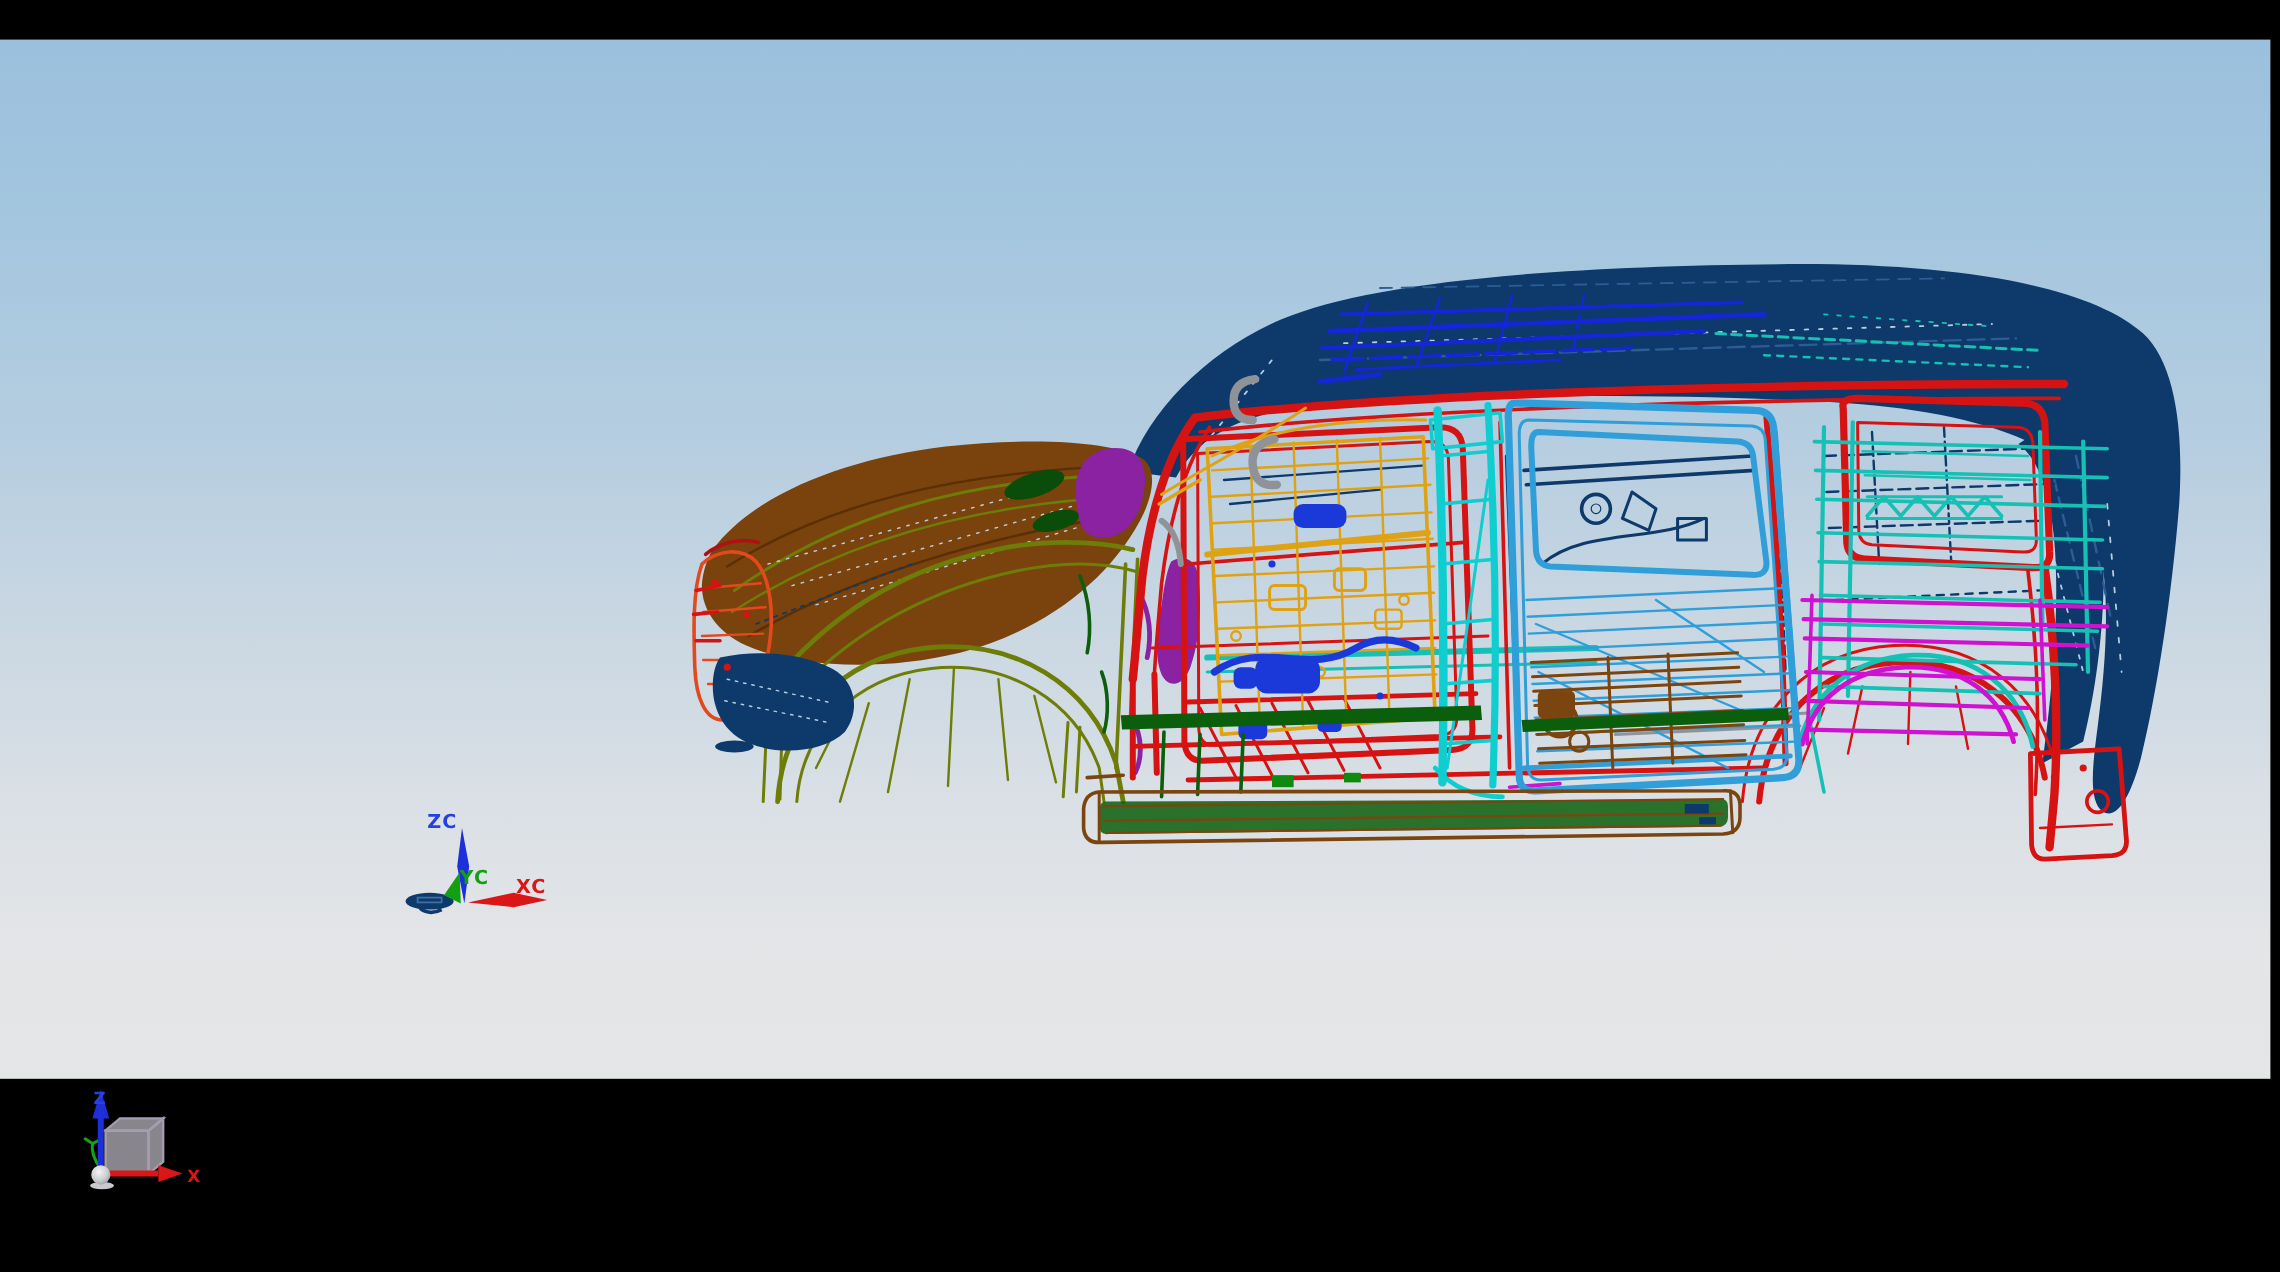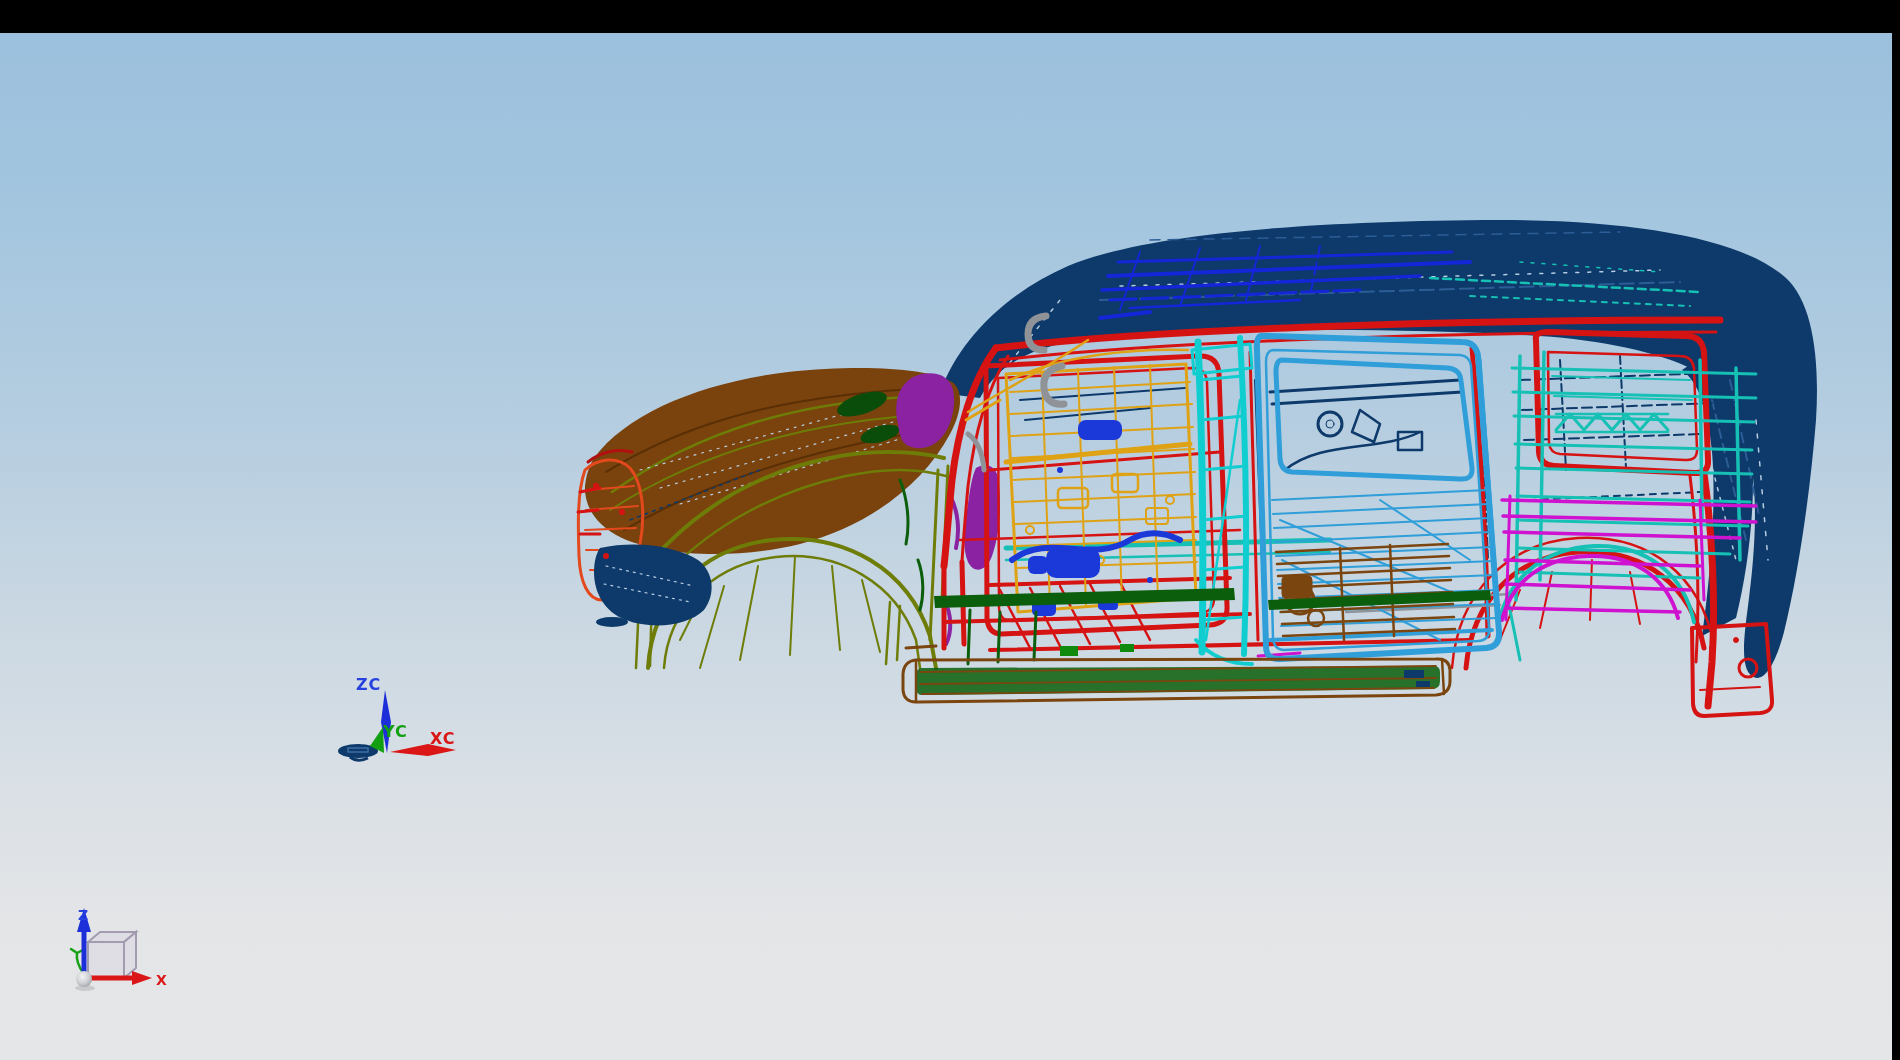--- a/index.html
+++ b/index.html
@@ -1,21 +1,21 @@
 <!DOCTYPE html>
 <html><head>
 <meta charset="utf-8">
 <style>
   html,body{margin:0;padding:0;}
   body{
     width:1900px;height:1060px;position:relative;background:#000;
     overflow:hidden;font-family:"DejaVu Sans","Liberation Sans",sans-serif;
   }
   #viewport{
-    position:absolute;left:0;top:33px;width:1892px;height:1027px;
+    position:absolute;left:0;top:33px;width:1892px;height:866px;
     background:linear-gradient(180deg,#9bc0dd 0%,#a4c6df 18%,#b5cde0 38%,
       #c9d7e2 56%,#dce1e6 76%,#e4e5e7 88%,#e5e6e7 100%);
   }
   #scene{position:absolute;left:0;top:0;}
   .wire{fill:none;stroke-linecap:round;stroke-linejoin:round;}
   text{font-family:"DejaVu Sans","Liberation Sans",sans-serif;}
   .axis-label{font-size:16px;font-weight:bold;letter-spacing:1px;}
   .axis-label-sm{font-size:14px;font-weight:bold;}
 </style>
 </head>

